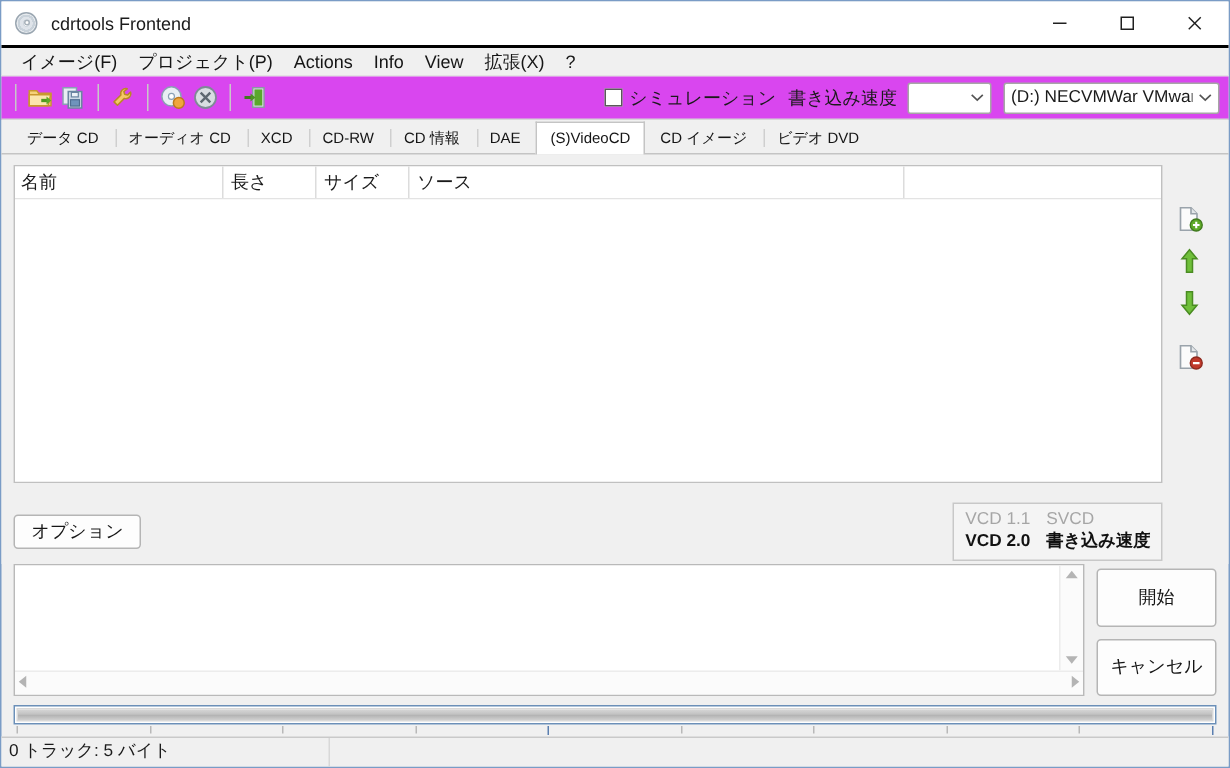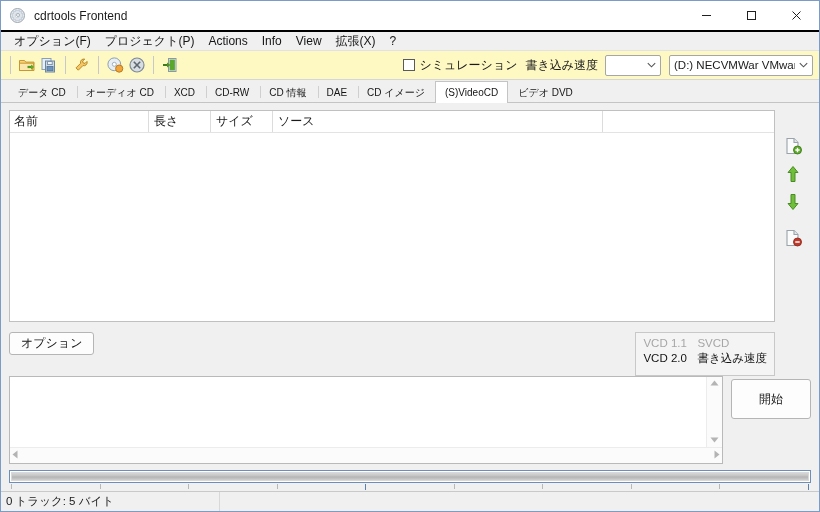--- a/index.html
+++ b/index.html
@@ -47,21 +47,21 @@
   .menubar{
     height:18px;min-height:18px;background:#f0f0f0;
     display:flex;align-items:center;padding-left:6px;
     border-bottom:1px solid #e2e2e2;
   }
   .menu-item{
     font-size:12px;padding:0 7px;line-height:18px;color:#161616;white-space:nowrap;
   }
   
   .toolbar{
-    height:28px;min-height:28px;background:#fef9c3;
+    height:28px;min-height:28px;background:#d946ef;
     display:flex;align-items:center;
     border-bottom:1px solid #d6d6d6;
     padding:0 6px 0 4px;
   }
   .tb-sep{width:1px;height:18px;background:#c8c8c8;margin:0 5px;flex:none;}
   .tb-btn{
     width:22px;height:22px;display:flex;align-items:center;justify-content:center;flex:none;
   }
   .tb-spacer{flex:1;}
   .chk-wrap{display:flex;align-items:center;gap:4px;margin-right:8px;}
@@ -129,39 +129,39 @@
     padding-top:24px;gap:0;
   }
   .side-btn{
     width:24px;height:24px;display:flex;align-items:center;justify-content:center;
   }
   .sb-gap1{height:4px;}
   .sb-gap2{height:4px;}
   .sb-gap3{height:12px;}
   
   .opt-row{
-    height:44px;min-height:44px;display:flex;
+    height:44px;min-height:44px;display:flex;align-items:center;
     padding-right:36px;box-sizing:border-box;margin-top:10px;
   }
   .btn{
     background:#fdfdfd;border:1px solid #b5b5b5;border-radius:3px;
     font-size:12px;color:#151515;box-sizing:border-box;
     display:flex;align-items:center;justify-content:center;
   }
   .btn-options{height:23px;padding:0 11px;}
   .opt-spacer{flex:1;}
   .vcdbox{
     border:1px solid #c8c8c8;background:#f4f4f4;
     padding:3px 7px 4px 7px;font-size:11.5px;line-height:15px;
     box-sizing:border-box;
   }
   .vcd-line{display:flex;}
   .vcd-a{width:54px;}
   .vcd-dim{color:#a6a6a6;}
-  .vcd-on{color:#121212;font-weight:normal;}
+  .vcd-on{color:#121212;font-weight:bold;}
   
   .bottom{
     display:flex;padding:0 8px 0 8px;box-sizing:border-box;height:88px;min-height:88px;
   }
   .logwrap{
     flex:1;border:1px solid #b9b9b9;background:#ffffff;
     display:flex;flex-direction:column;min-width:0;box-sizing:border-box;
   }
   .log-main{flex:1;display:flex;min-height:0;}
   .log-text{flex:1;background:#fff;min-width:0;}
@@ -228,21 +228,21 @@
       <div class="win-btn">
         <svg width="11" height="11" viewBox="0 0 11 11">
             <line x1="1.5" y1="1.5" x2="9.5" y2="9.5" stroke="#202020" stroke-width="1"></line>
             <line x1="9.5" y1="1.5" x2="1.5" y2="9.5" stroke="#202020" stroke-width="1"></line>
           </svg>
       </div>
     </div>
   </div>
 
   <div class="menubar">
-    <div class="menu-item">オプション(F)</div>
+    <div class="menu-item">イメージ(F)</div>
     <div class="menu-item">プロジェクト(P)</div>
     <div class="menu-item">Actions</div>
     <div class="menu-item">Info</div>
     <div class="menu-item">View</div>
     <div class="menu-item">拡張(X)</div>
     <div class="menu-item">?</div>
   </div>
 
   <div class="toolbar">
     <div class="tb-sep"></div>
@@ -328,22 +328,22 @@
     </div>
   </div>
 
   <div class="tabstrip">
     <div class="tab">データ CD</div>
     <div class="tab">オーディオ CD</div>
     <div class="tab">XCD</div>
     <div class="tab">CD-RW</div>
     <div class="tab">CD 情報</div>
     <div class="tab">DAE</div>
+    <div class="tab active">(S)VideoCD</div>
     <div class="tab">CD イメージ</div>
-    <div class="tab active">(S)VideoCD</div>
     <div class="tab">ビデオ DVD</div>
   </div>
 
   <div class="content">
 
     <div class="list-row">
       <div class="listview">
         <div class="lv-header">
           <div class="lv-col c-name">名前</div>
           <div class="lv-col c-len">長さ</div>
@@ -429,20 +429,21 @@
         </div>
         <div class="arrow">
           <svg width="6" height="9" viewBox="0 0 6 9">
               <path d="M5.5 4.5L0.5 8.5v-8z" fill="#b4b4b4"></path>
             </svg>
         </div>
       </div>
     </div>
     <div class="btncol">
       <div class="btn btn-action">開始</div>
+      <div class="btn btn-action">キャンセル</div>
     </div>
   </div>
 
   <div class="progwrap">
     <div class="progress">
       <div class="progress-inner"></div>
     </div>
     <div class="ticks">
       <div class="tick"></div>
         <div class="tick"></div>

